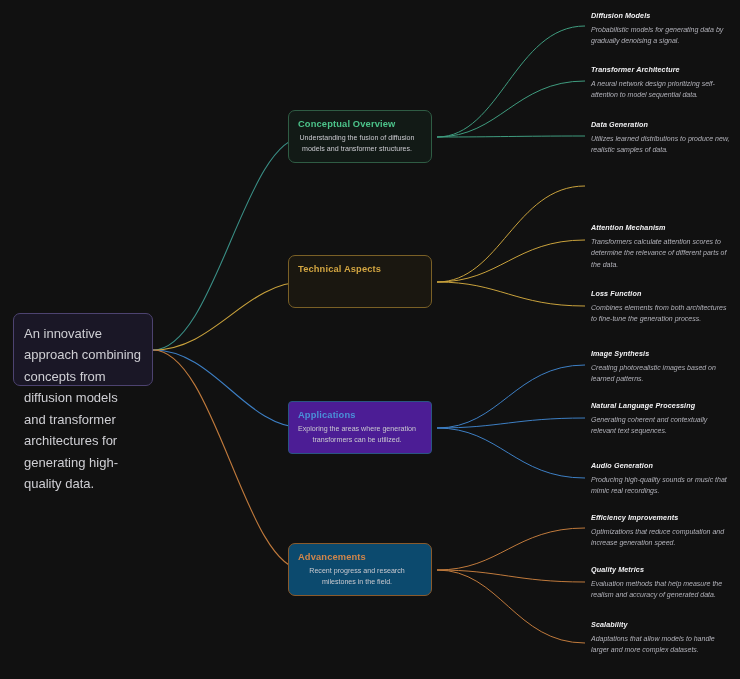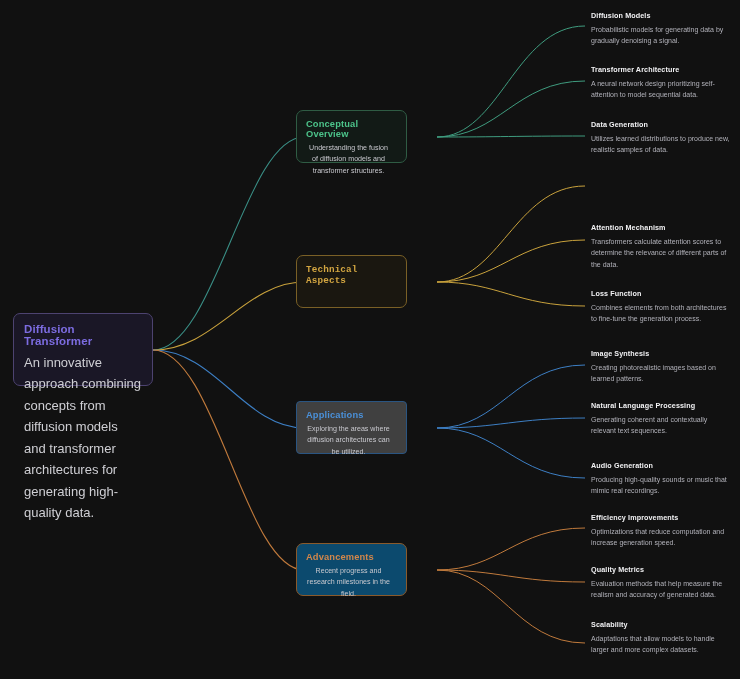--- a/index.html
+++ b/index.html
@@ -51,22 +51,22 @@
     letter-spacing: 0.1px;
     margin-bottom: 5px;
   }
   .node-root .desc {
     color: #cfcfd4;
     font-size: 13px;
     line-height: 1.65;
   }
   
   .node-branch {
-    left: 296px;
-    width: 111px;
+    left: 288px;
+    width: 144px;
     padding: 8px 15px 7px 9px;
   }
   .node-branch .title {
     font-size: 9.3px;
     font-weight: bold;
     letter-spacing: 0.15px;
     margin-bottom: 4px;
   }
   .node-branch .desc {
     color: #c9c9cf;
@@ -80,46 +80,46 @@
     background: #121a16;
     border-color: #2f5c44;
   }
   .branch-conceptual .title { color: #4cc38a; }
 
   .branch-technical {
     top: 255px;
     height: 53px;
     background: #1a1710;
     border-color: #7a6026;
-    font-family: Liberation Mono, monospace;
   }
   .branch-technical .title { color: #d2a541; }
 
   .branch-applications {
     top: 401px;
     height: 53px;
-    background: #404040;
+    background: #4c1d95;
     border-color: #2a5582;
     border-radius: 4px;
   }
   .branch-applications .title { color: #4a90d9; }
 
   .branch-advancements {
     top: 543px;
     height: 53px;
     background: #0c4a6e;
     border-color: #8a5a2c;
   }
   .branch-advancements .title { color: #d2864a; }
 
   
   .leaf {
     position: absolute;
     left: 591px;
     width: 142px;
+    font-style: italic;
   }
   .leaf .lt {
     color: #f2f2f4;
     font-size: 7.2px;
     font-weight: bold;
     letter-spacing: 0.1px;
     margin-bottom: 4px;
   }
   .leaf .ld {
     color: #b2b2ba;
@@ -150,36 +150,35 @@
     <path d="M437,428 C500,428 515,365 585,365" fill="none" stroke="#3d7fc4" stroke-width="1.0"></path>
     <path d="M437,428 C500,428 515,418 585,418" fill="none" stroke="#3d7fc4" stroke-width="1.0"></path>
     <path d="M437,428 C500,428 515,478 585,478" fill="none" stroke="#3d7fc4" stroke-width="1.0"></path>
 
     <path d="M437,570 C500,570 515,528 585,528" fill="none" stroke="#c07a3c" stroke-width="1.0"></path>
     <path d="M437,570 C500,570 515,582 585,582" fill="none" stroke="#c07a3c" stroke-width="1.0"></path>
     <path d="M437,570 C500,570 515,643 585,643" fill="none" stroke="#c07a3c" stroke-width="1.0"></path>
   </svg>
 
   <div class="node node-root">
-    <div class="title">Diffusion Transformer</div>
     <div class="desc">An innovative approach combining concepts from diffusion models and transformer architectures for generating high-quality data.</div>
   </div>
 
   <div class="node node-branch branch-conceptual">
     <div class="title">Conceptual Overview</div>
     <div class="desc">Understanding the fusion of diffusion models and transformer structures.</div>
   </div>
 
   <div class="node node-branch branch-technical">
     <div class="title">Technical Aspects</div>
   </div>
 
   <div class="node node-branch branch-applications">
     <div class="title">Applications</div>
-    <div class="desc">Exploring the areas where diffusion architectures can be utilized.</div>
+    <div class="desc">Exploring the areas where generation transformers can be utilized.</div>
   </div>
 
   <div class="node node-branch branch-advancements">
     <div class="title">Advancements</div>
     <div class="desc">Recent progress and research milestones in the field.</div>
   </div>
 
   <div class="leaf" style="top:11px">
     <div class="lt">Diffusion Models</div>
     <div class="ld">Probabilistic models for generating data by gradually denoising a signal.</div>

